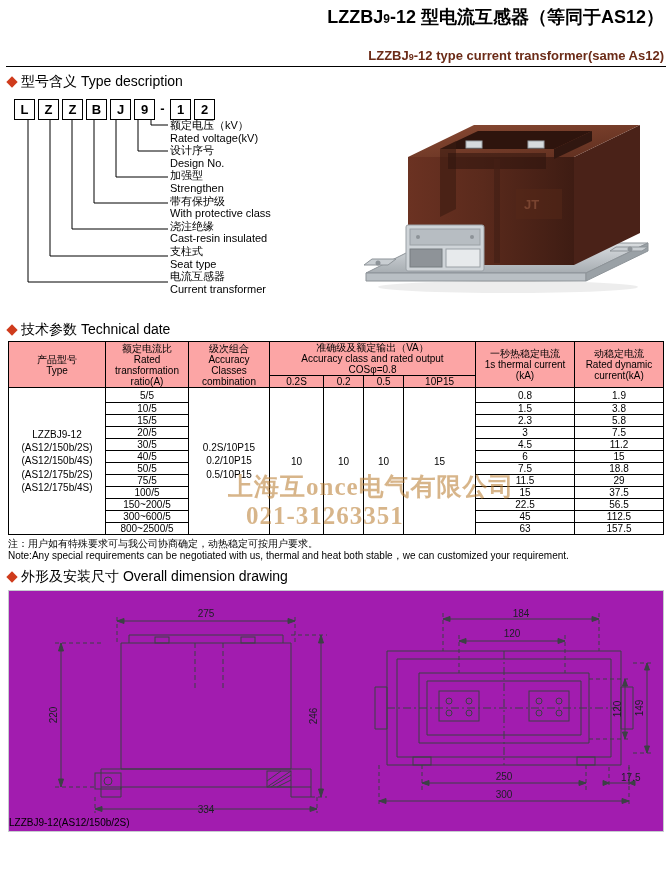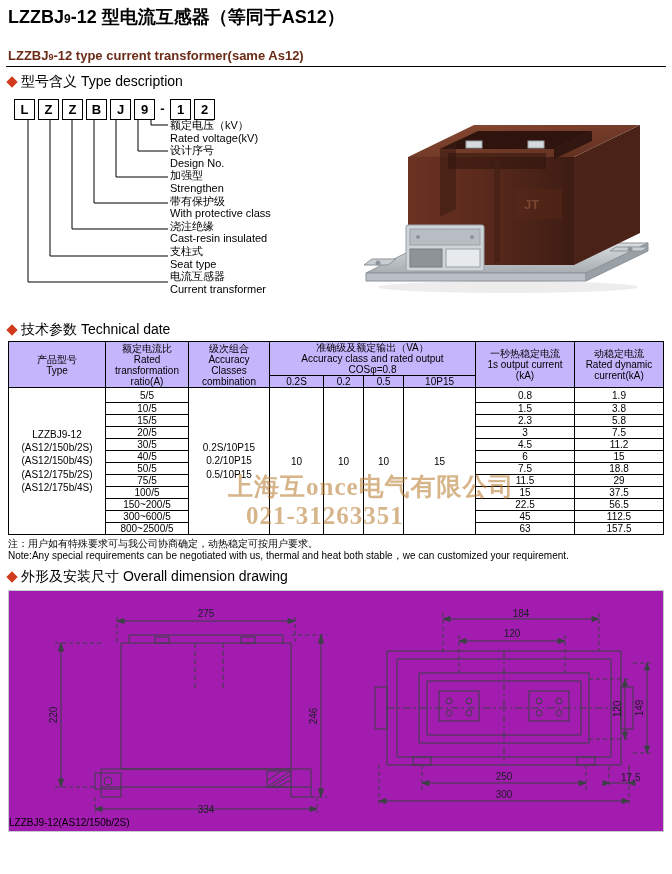--- a/index.html
+++ b/index.html
@@ -8,21 +8,21 @@
     background:#ffffff;
     font-family:"Liberation Sans", sans-serif;
     font-size:11px;
     color:#000;
     position:relative;
     overflow:hidden;
   }
   .page{position:relative;width:672px;height:874px;}
 
   
-  .title-block{padding:6px 8px 0 8px;}
+  .title-block{padding:6px 8px 0 8px;text-align:right;}
   .title-cn{
     font-size:18px;font-weight:bold;letter-spacing:0px;color:#000;
     line-height:22px;
   }
   .title-cn .sub{font-size:12px;vertical-align:baseline;}
   .title-en{
     font-size:13px;color:#6b2b17;font-weight:bold;margin-top:18px;
   }
   .title-en .sub{font-size:9px;}
   .rule{height:1px;background:#000;margin:3px 6px 0 6px;}
@@ -62,21 +62,21 @@
   }
 
   
   table.tech{
     border-collapse:collapse;margin:0 8px;width:656px;
     font-size:10px;text-align:center;
   }
   table.tech td,table.tech th{
     border:1px solid #000;padding:0 2px;font-weight:normal;
   }
-  table.tech th{background:#c4b5fd;font-weight:normal;line-height:11px;}
+  table.tech th{background:#fca5a5;font-weight:normal;line-height:11px;}
   .hdr-cn{display:block;}
   .hdr-en{display:block;}
   .cell-list{line-height:13.2px;text-align:center;}
   .note{
     margin:3px 8px 0 8px;font-size:10px;line-height:12px;color:#000;
   }
 
   
   .wm{
     position:absolute;font-family:"Liberation Serif", serif;
@@ -249,21 +249,21 @@
           <span class="hdr-cn">级次组合</span>
           <span class="hdr-en">Accuracy Classes combination</span>
         </th>
         <th colspan="4" style="width:204px;">
           <span class="hdr-cn">准确级及额定输出（VA）</span>
           <span class="hdr-en">Accuracy class and rated output</span>
           <span class="hdr-en">COSφ=0.8</span>
         </th>
         <th rowspan="2" style="width:94px;">
           <span class="hdr-cn">一秒热稳定电流</span>
-          <span class="hdr-en">1s output current (kA)</span>
+          <span class="hdr-en">1s thermal current (kA)</span>
         </th>
         <th rowspan="2" style="width:84px;">
           <span class="hdr-cn">动稳定电流</span>
           <span class="hdr-en">Rated dynamic current(kA)</span>
         </th>
       </tr>
       <tr>
         <th>0.2S</th>
         <th>0.2</th>
         <th>0.5</th>

